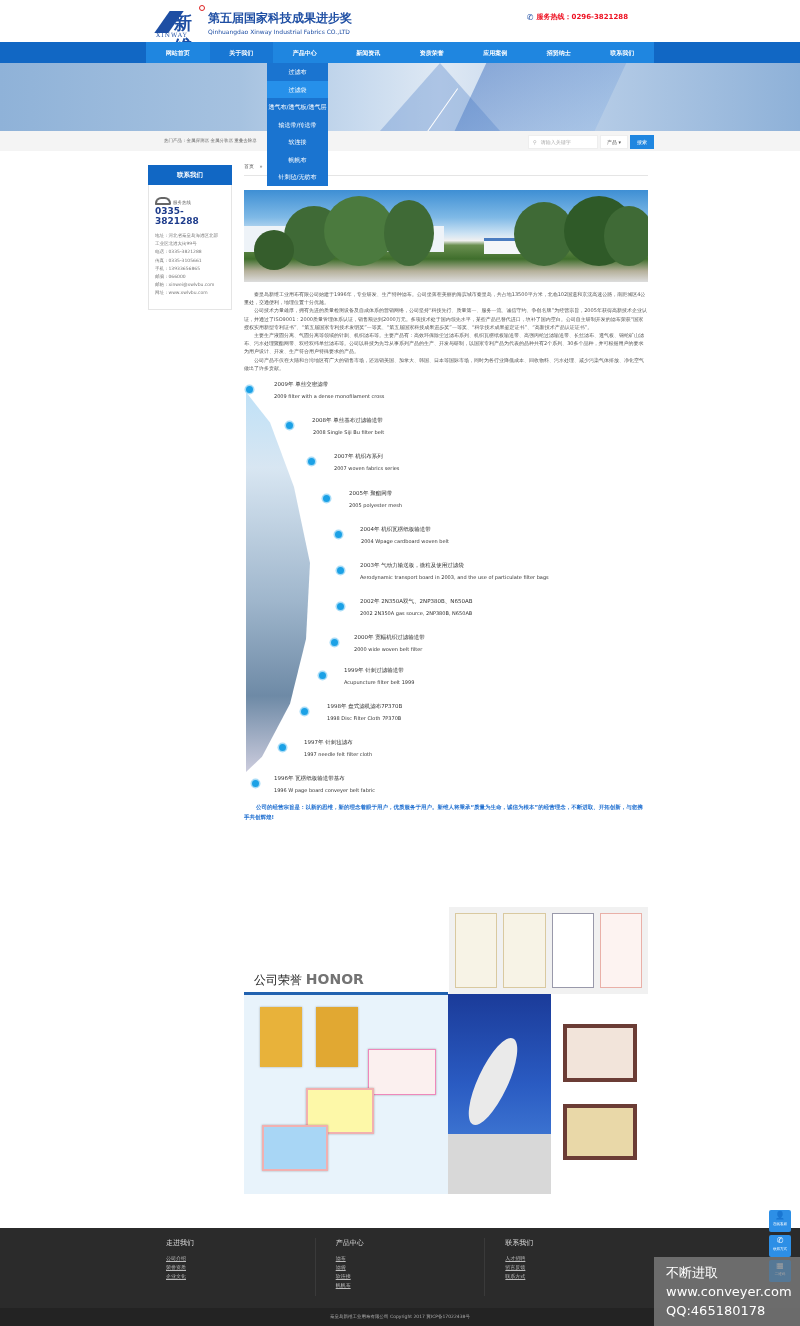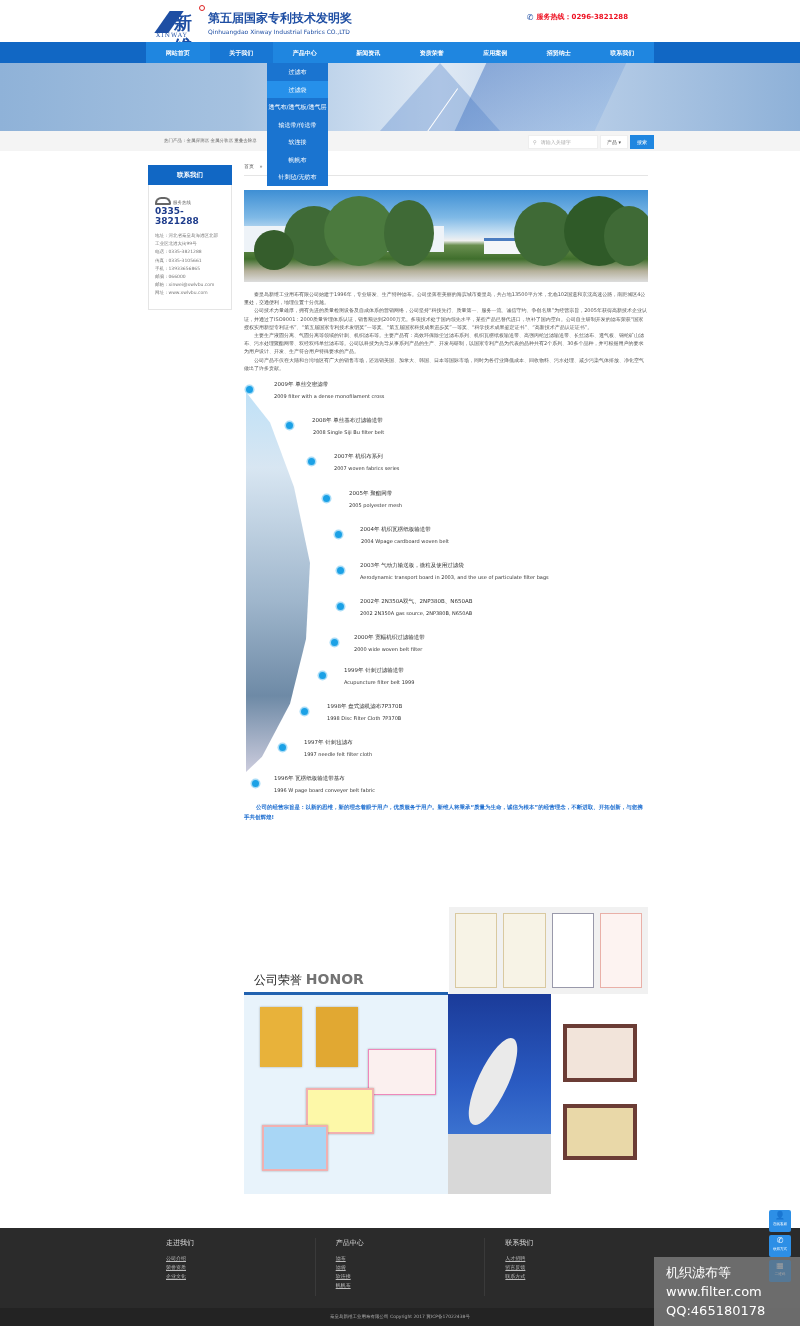--- a/index.html
+++ b/index.html
@@ -97,21 +97,21 @@
 <div class="header">
   <div class="wrap" style="height:42px;">
     <div class="logo">
       <div class="logo-mark">
         <div class="s2"></div>
         <span class="cn">新维</span>
         <span class="reg"></span>
         <span class="en">XINWAY</span>
       </div>
       <div class="logo-text">
-        <div class="t1">第五届国家专利技术发明奖</div>
+        <div class="t1">第五届国家科技成果进步奖</div>
         <div class="t2">Qinhuangdao Xinway Industrial Fabrics CO.,LTD</div>
       </div>
     </div>
     <div class="hotline">
       <span class="ph">✆</span>
       <span>服务热线：0296-3821288</span>
     </div>
   </div>
 </div>
 
@@ -324,20 +324,20 @@
 
 <div class="float" style="top:1210px;">
   <div class="gl">👤</div>
   <div>在线客服</div>
 </div>
 <div class="float" style="top:1235px;">
   <div class="gl">✆</div>
   <div>联系方式</div>
 </div>
 <div class="watermark">
-  <div>机织滤布等</div>
-  <div>www.filter.com</div>
+  <div>不断进取</div>
+  <div>www.conveyer.com</div>
   <div>QQ:465180178</div>
 </div>
 <div class="float" style="top:1260px;opacity:.35;">
   <div class="gl">▦</div>
   <div>二维码</div>
 </div>
 
 </body></html>

